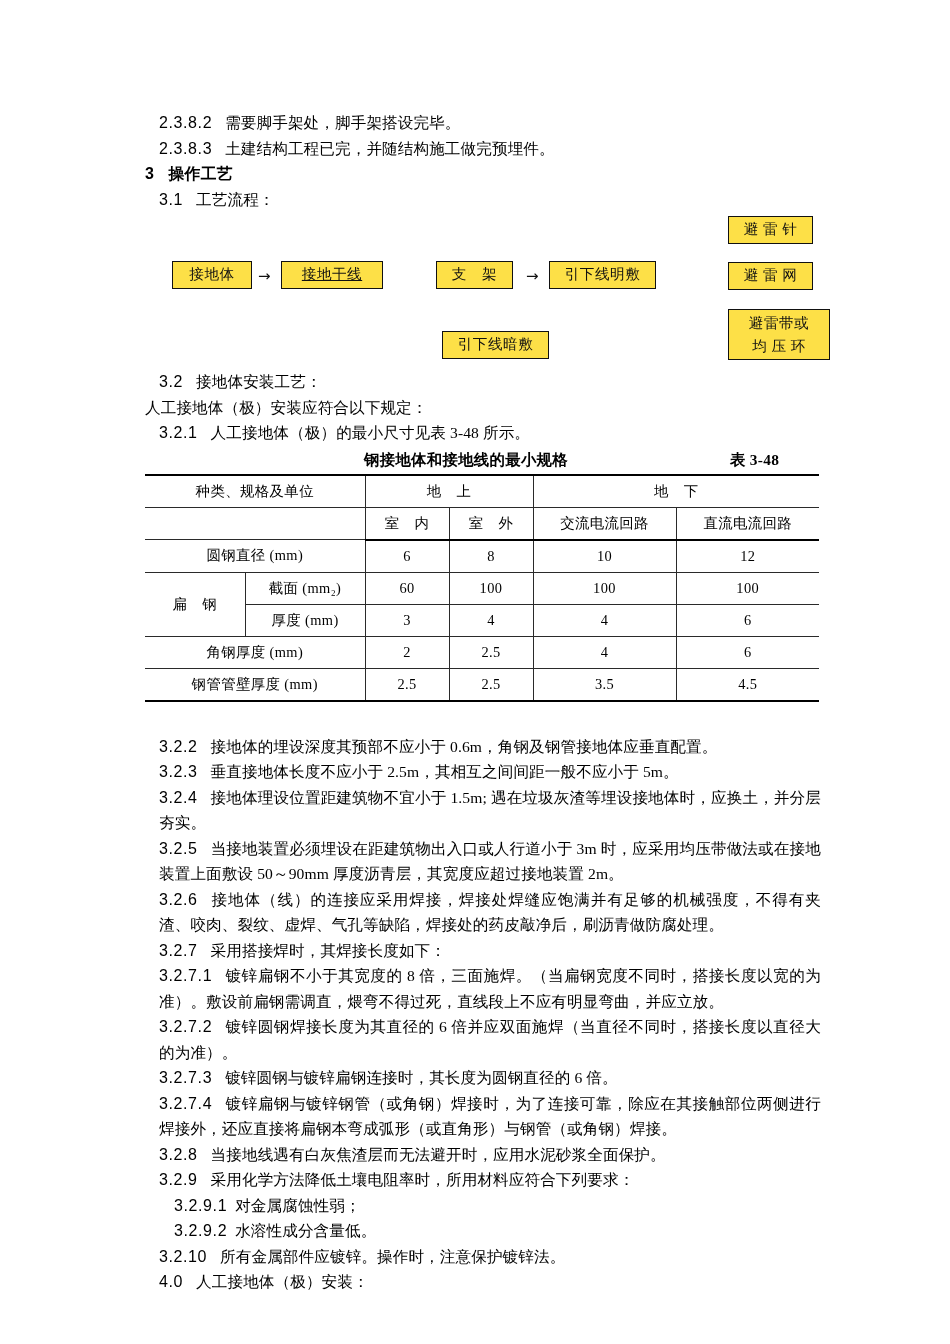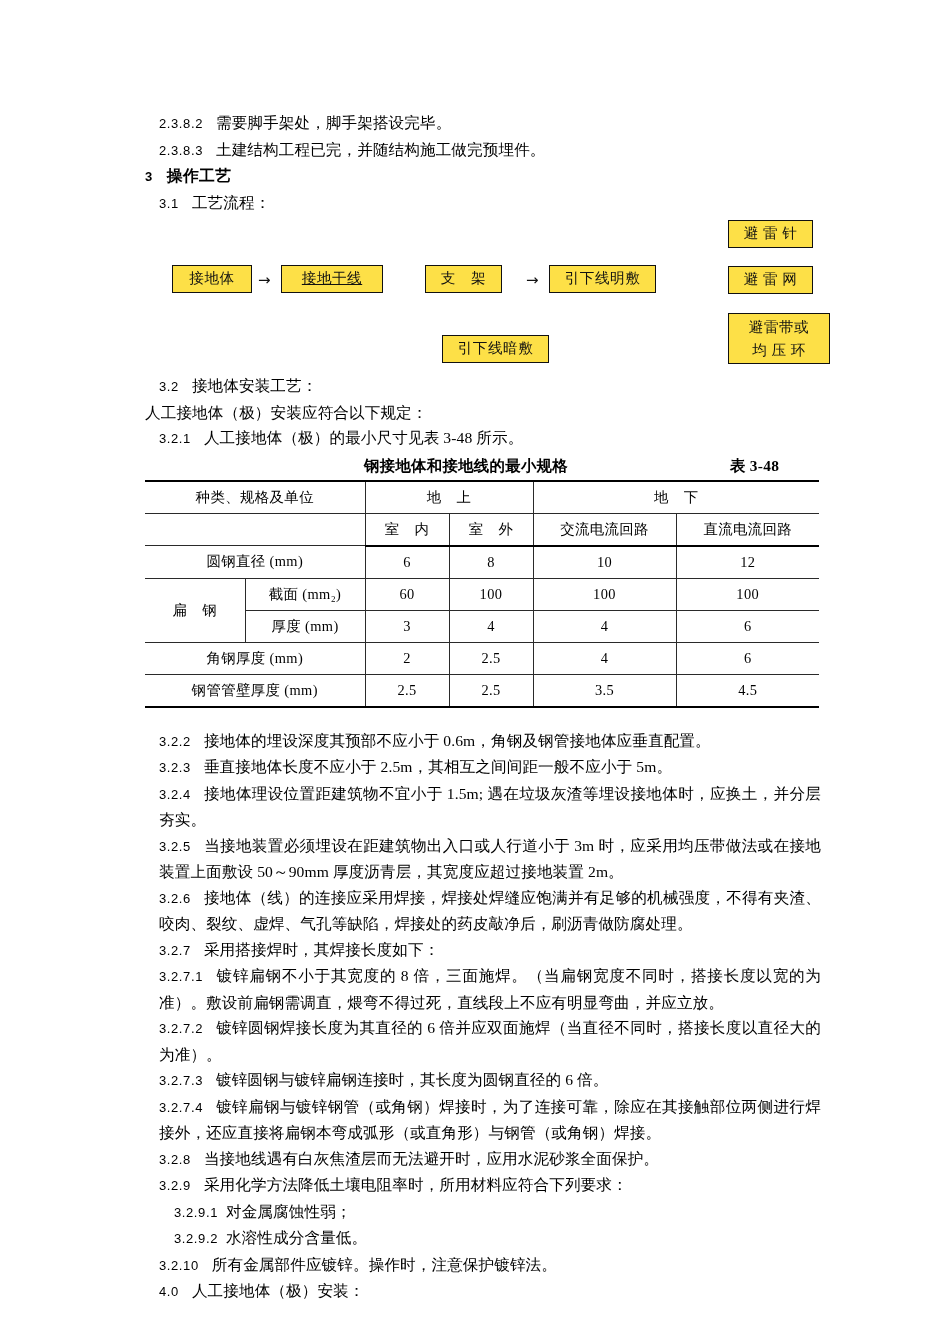--- a/index.html
+++ b/index.html
@@ -36,21 +36,21 @@
     text-align: justify;
     text-justify: inter-ideograph;
     margin: 0;
     letter-spacing: 0.1px;
   }
   .ind1 { text-indent: 0; padding-left: 14px; }
   .ind0 { text-indent: 0; padding-left: 0; }
   .num {
     font-family: "Liberation Sans", "DejaVu Sans", sans-serif;
     letter-spacing: 0.6px;
-    font-size: 13px;
+    font-size: 16px;
   }
   .gap { display: inline-block; width: 13px; }
   .gap-s { display: inline-block; width: 8px; }
 
   .heading {
     font-family: "Liberation Sans", "DejaVu Sans", sans-serif;
     font-weight: bold;
     font-size: 15.8px;
     line-height: 25.5px;
     margin: 0;
@@ -132,21 +132,21 @@
     letter-spacing: 0.4px;
   }
   table.spec tr.thick-top > td { border-top: 2.4px solid #000; }
   table.spec tr.thick-bot > td { border-bottom: 2.4px solid #000; }
 
   .noleft { border-left: none !important; }
   .noright { border-right: none !important; }
   .notop { border-top: none !important; }
   .nobottom { border-bottom: none !important; }
 
-  .after-table { margin-top: 20px; }
+  .after-table { margin-top: 32px; }
 </style>
 </head>
 <body>
 
 <div class="page">
   <div class="content">
 
     <p class="para ind1"><span class="num">2.3.8.2</span><span class="gap"></span><span>需要脚手架处，脚手架搭设完毕。</span></p>
 
     <p class="para ind1"><span class="num">2.3.8.3</span><span class="gap"></span><span>土建结构工程已完，并随结构施工做完预埋件。</span></p>
@@ -158,21 +158,21 @@
     <div class="flow">
 
       <div class="fbox" style="left:27px; top:47px; width:80px; height:28px;">
         <span>接地体</span>
       </div>
       <div class="farrow" style="left:113px; top:55px;">→</div>
       <div class="fbox" style="left:136px; top:47px; width:102px; height:28px;text-decoration:underline;">
         <span>接地干线</span>
       </div>
 
-      <div class="fbox" style="left:280px; top:47px; width:77px; height:28px;">
+      <div class="fbox" style="left:291px; top:47px; width:77px; height:28px;">
         <span>支　架</span>
       </div>
       <div class="farrow" style="left:381px; top:55px;">→</div>
       <div class="fbox" style="left:404px; top:47px; width:107px; height:28px;">
         <span>引下线明敷</span>
       </div>
 
       <div class="fbox" style="left:297px; top:117px; width:107px; height:28px;">
         <span>引下线暗敷</span>
       </div>

